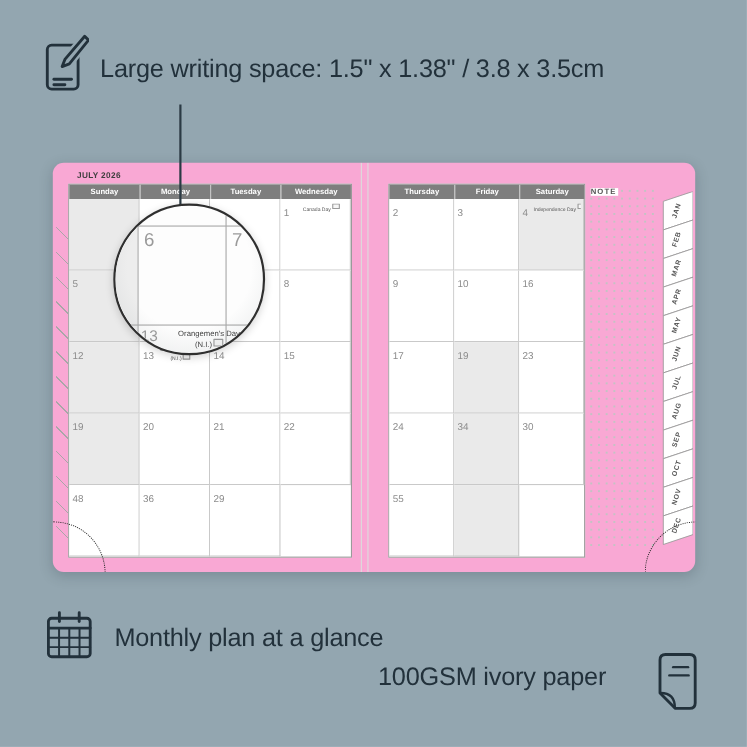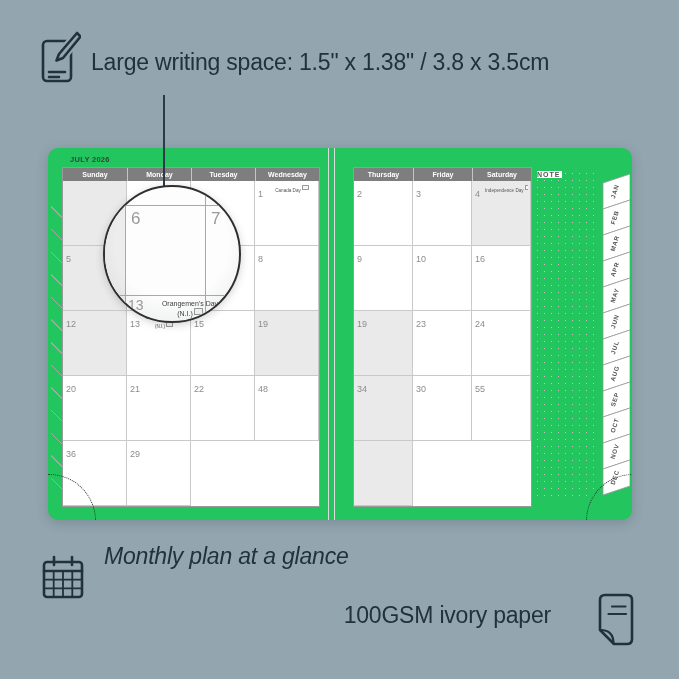--- a/index.html
+++ b/index.html
@@ -5,32 +5,32 @@
   html,body{margin:0;padding:0;}
   #stage{
     position:relative; width:679px; height:679px; overflow:hidden;
     background:var(--bg,#93a6b0);
     font-family:"Liberation Sans", sans-serif;
     color:var(--ink,#22313b);
   }
   
   .ann-text{position:absolute; font-size:23px; font-weight:500; letter-spacing:-0.2px; white-space:nowrap;}
   #top-text{left:91px; top:49px;}
-  #monthly-text{left:104px; top:543px;font-style:italic;}
+  #monthly-text{left:104px; top:566px;}
   #paper-text{top:602px; right:128px;}
   .ann-icon{position:absolute;}
   #pencil-note-icon{left:39px; top:31px;}
   #calendar-grid-icon{left:40px; top:554px;}
   #paper-sheet-icon{left:597px; top:592px;}
   #leader-line{position:absolute; left:163px; top:95px; width:1.6px; height:93px; background:#2b3a44; z-index:4;}
 
   
   #notebook{
     position:absolute; left:48px; top:148px; width:584px; height:372px;
-    background:#22c55e; border-radius:10px; overflow:hidden;
+    background:#f9a8d4; border-radius:10px; overflow:hidden;
     box-shadow:0 3px 12px rgba(35,50,60,.22);
   }
   #spine-line-1,#spine-line-2{position:absolute; top:0; width:1px; height:100%; background:#dcdcdc;}
   #spine-line-1{left:280px;} #spine-line-2{left:286px;}
   #month-title{position:absolute; left:22px; top:7px; font-size:7.5px; font-weight:bold; color:#3f3f3f; letter-spacing:.3px;}
   #note-label{position:absolute; left:489px; top:23px; font-size:7px; font-weight:bold; color:#555; letter-spacing:1px; background:#fff; padding-right:2px; z-index:2;}
   #dot-grid{position:absolute; left:486px; top:22px; width:63px; height:330px;
     background-image:radial-gradient(circle,#c3c3c3 0.7px, transparent 0.9px);
     background-size:7px 7px;}
   #page-edge-hatch{position:absolute; left:3px; top:52px; width:11px; height:300px;
@@ -108,39 +108,41 @@
         <div class="cell wknd"><span class="dnum"></span></div>
         <div class="cell"><span class="dnum"></span></div>
         <div class="cell"><span class="dnum"></span></div>
         <div class="cell"><span class="dnum">1</span><div class="hol"><span>Canada Day</span><span class="hbadge"></span></div></div>
         <div class="cell wknd"><span class="dnum">5</span></div>
         <div class="cell"><span class="dnum">6</span></div>
         <div class="cell"><span class="dnum">7</span></div>
         <div class="cell"><span class="dnum">8</span></div>
         <div class="cell wknd"><span class="dnum">12</span></div>
         <div class="cell"><span class="dnum">13</span><div class="hol"><span>Orangemen's Day</span><br><span>(N.I.)</span><span class="hbadge"></span></div></div>
+        <div class="cell"><span class="dnum">14</span></div>
         <div class="cell"><span class="dnum">15</span></div>
         <div class="cell wknd"><span class="dnum">19</span></div>
         <div class="cell"><span class="dnum">20</span></div>
         <div class="cell"><span class="dnum">21</span></div>
         <div class="cell"><span class="dnum">22</span></div>
         <div class="cell"><span class="dnum">48</span></div>
         <div class="cell"><span class="dnum">36</span></div>
         <div class="cell"><span class="dnum">29</span></div>
       </div>
     <div class="calgrid" id="cal-right" style="grid-template-columns: repeat(3, 1fr); grid-template-rows: 13px repeat(5, 65px);">
         <div class="dow">Thursday</div>
         <div class="dow">Friday</div>
         <div class="dow">Saturday</div>
         <div class="cell"><span class="dnum">2</span></div>
         <div class="cell"><span class="dnum">3</span></div>
         <div class="cell wknd"><span class="dnum">4</span><div class="hol"><span>Independence Day</span><span class="hbadge"></span></div></div>
         <div class="cell"><span class="dnum">9</span></div>
         <div class="cell"><span class="dnum">10</span></div>
         <div class="cell"><span class="dnum">16</span></div>
+        <div class="cell"><span class="dnum">17</span></div>
         <div class="cell wknd"><span class="dnum">19</span></div>
         <div class="cell"><span class="dnum">23</span></div>
         <div class="cell"><span class="dnum">24</span></div>
         <div class="cell wknd"><span class="dnum">34</span></div>
         <div class="cell"><span class="dnum">30</span></div>
         <div class="cell"><span class="dnum">55</span></div>
         <div class="cell wknd"><span class="dnum"></span></div>
       </div>
 
     <div id="dot-grid"></div>

